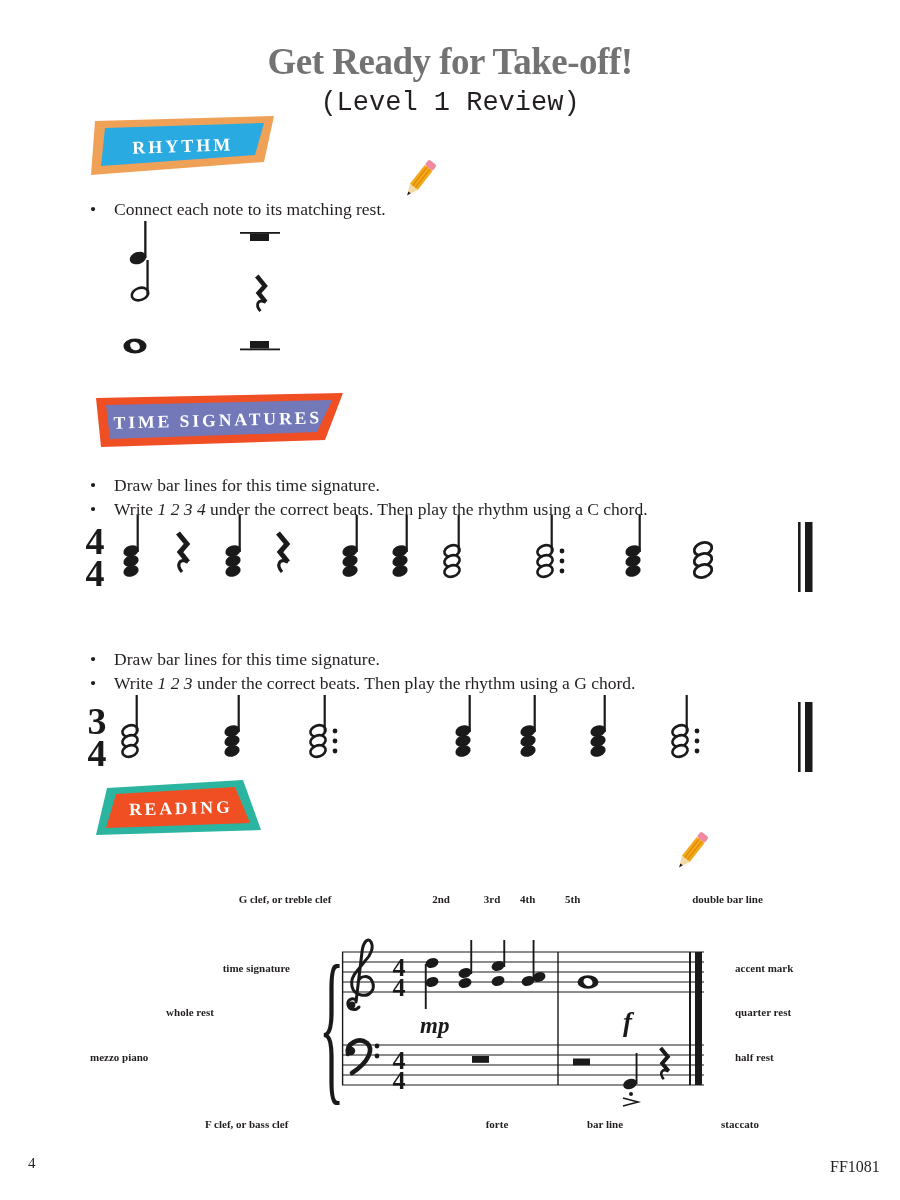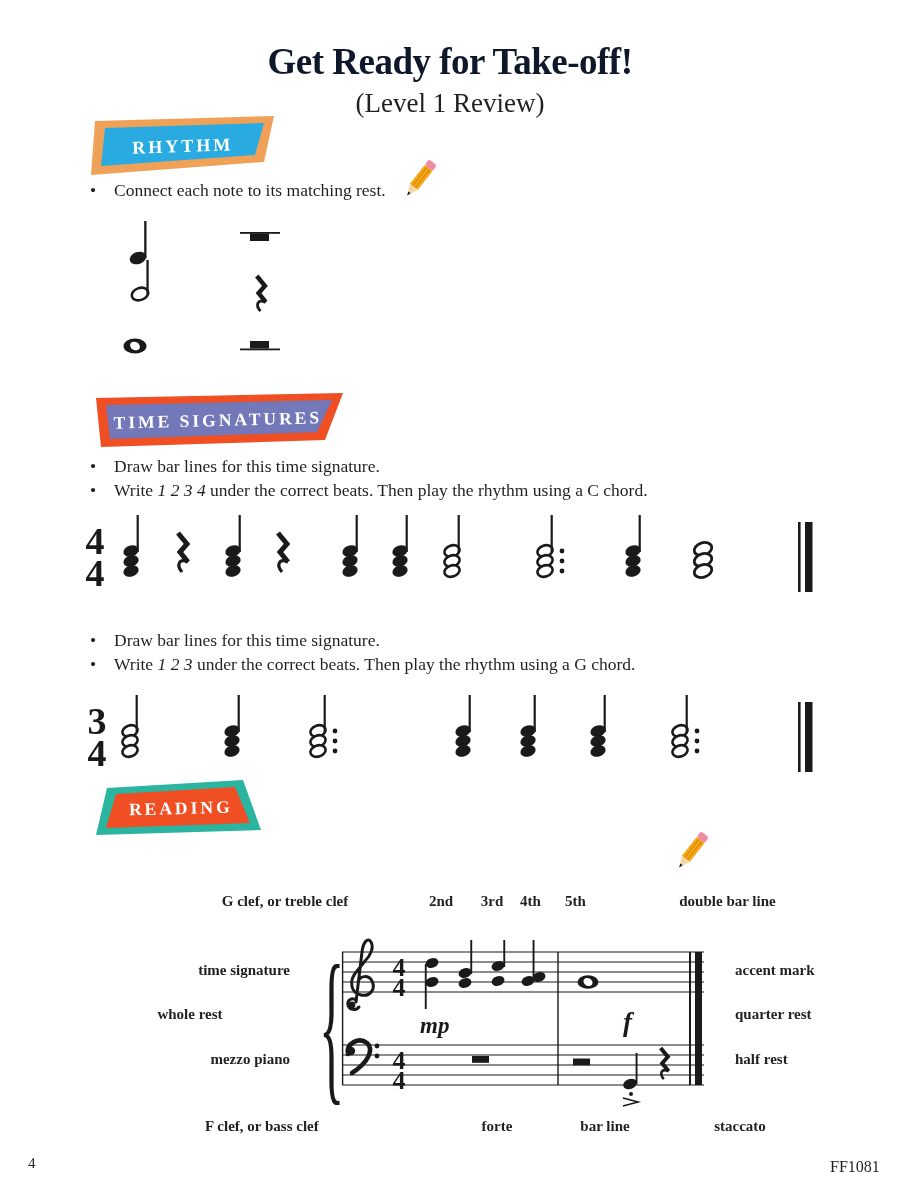--- a/index.html
+++ b/index.html
@@ -4,34 +4,34 @@
 <style>
   html,body{margin:0;padding:0;background:#777;}
   .page{
     position:relative;width:900px;height:1200px;background:#ffffff;
     margin:0 auto;font-family:"Liberation Serif","DejaVu Serif",serif;color:#1a1a1a;
     overflow:hidden;
   }
   .abs{position:absolute;}
   .page-title{
     width:900px;text-align:center;top:40px;left:0;
-    font-size:37px;font-weight:bold;letter-spacing:-.5px;color:#0f172a;
+    font-size:37px;font-weight:bold;letter-spacing:-.5px;color:#737373;
   }
   .page-subtitle{
     width:900px;text-align:center;top:88px;left:0;
-    font-size:27px;color:#231f20;
+    font-size:27px;color:#231f20;font-family:Liberation Mono, monospace;
   }
   .banner-text{
     font-family:"Liberation Serif","DejaVu Serif",serif;
     font-weight:bold;fill:#ffffff;letter-spacing:3px;
   }
-  .bullet-line{font-size:17.5px;color:#231f20;white-space:nowrap;}
+  .bullet-line{font-size:17.5px;color:#231f20;white-space:nowrap;margin-top:19px;}
   .bullet-line .b{display:inline-block;width:24px;text-align:left;padding-left:2px;}
   .it{font-style:italic;}
-  .term{font-size:15px;font-weight:bold;color:#231f20;white-space:nowrap;}
+  .term{font-size:11px;font-weight:bold;color:#231f20;white-space:nowrap;}
   .footer-num{font-size:15px;color:#231f20;}
   .footer-code{font-size:16px;color:#231f20;}
   svg .ink{fill:#1a1a1a;}
   svg text{font-family:"Liberation Serif","DejaVu Serif",serif;}
 </style>
 </head>
 <body>
 
 <div class="page">
 
@@ -198,21 +198,21 @@
 
   <div class="abs term" style="left:200px;top:893px;width:170px;text-align:center">G clef, or treble clef</div>
   <div class="abs term" style="left:421px;top:893px;width:40px;text-align:center">2nd</div>
   <div class="abs term" style="left:472px;top:893px;width:40px;text-align:center">3rd</div>
   <div class="abs term" style="left:520px;top:893px;width:40px;">4th</div>
   <div class="abs term" style="left:565px;top:893px;width:40px;text-align:left">5th</div>
   <div class="abs term" style="left:655px;top:893px;width:145px;text-align:center">double bar line</div>
 
   <div class="abs term" style="left:90px;top:962px;width:200px;text-align:right">time signature</div>
   <div class="abs term" style="left:90px;top:1006px;width:200px;text-align:center">whole rest</div>
-  <div class="abs term" style="left:90px;top:1051px;width:200px;text-align:right">mezzo piano</div>
+  <div class="abs term" style="left:90px;top:1051px;width:200px;">mezzo piano</div>
 
   <div class="abs term" style="left:735px;top:962px">accent mark</div>
   <div class="abs term" style="left:735px;top:1006px">quarter rest</div>
   <div class="abs term" style="left:735px;top:1051px">half rest</div>
 
   <div class="abs term" style="left:205px;top:1118px;width:195px;">F clef, or bass clef</div>
   <div class="abs term" style="left:462px;top:1118px;width:70px;text-align:center">forte</div>
   <div class="abs term" style="left:560px;top:1118px;width:90px;text-align:center">bar line</div>
   <div class="abs term" style="left:695px;top:1118px;width:90px;text-align:center">staccato</div>
 

